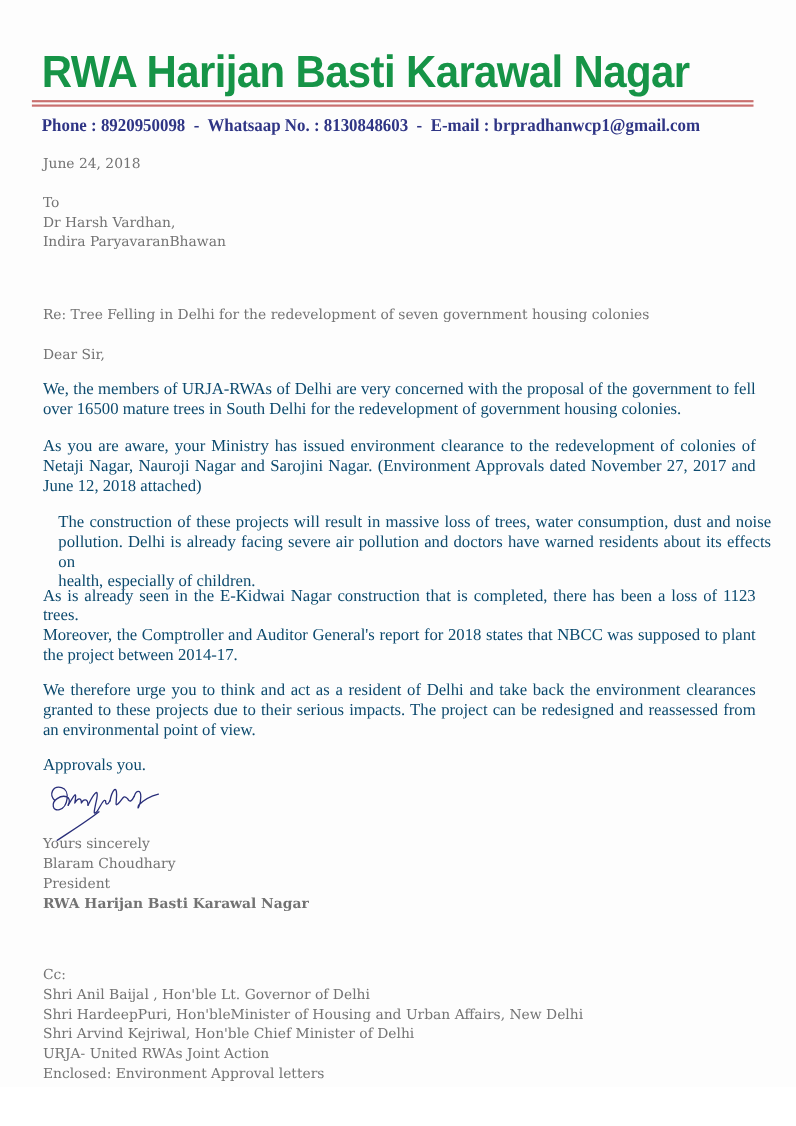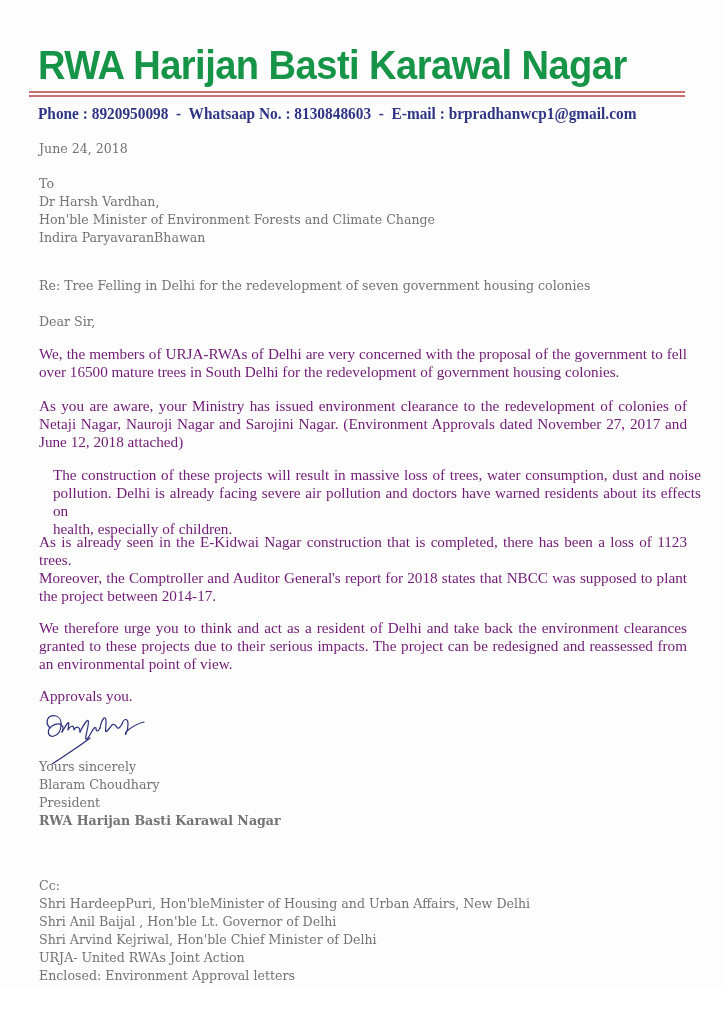--- a/index.html
+++ b/index.html
@@ -24,21 +24,21 @@
   }
   .body-text {
     position: absolute; left: 39px; width: 648px;
     font-family: "DejaVu Serif", serif; font-size: 12.6px; line-height: 18px;
     color: #737373;
   }
   .line { white-space: nowrap; display: block; }
   .para {
     position: absolute; left: 39px; width: 648px;
     font-family: "Liberation Serif", serif; font-size: 15.2px; line-height: 18px;
-    color: #701a75; text-align: justify;
+    color: #0c4a6e; text-align: justify;
   }
   .para .line { display: block; text-align: justify; text-align-last: justify; white-space: normal; }
   .para .line.last { text-align-last: left; }
   .bold { font-weight: bold; }
   .signature { position: absolute; left: 40px; top: 708px; width: 110px; height: 58px; }
 </style>
 </head>
 <body>
 
 <div class="page">
@@ -53,21 +53,20 @@
     <span>Whatsaap No. : </span><span>8130848603</span>
     <span>&nbsp;-&nbsp;</span>
     <span>E-mail : </span><span>brpradhanwcp1@gmail.com</span>
   </div>
 
   <div class="body-text" style="top:140px;">June 24, 2018</div>
 
   <div class="body-text" style="top:175px;">
     <span class="line">To</span>
     <span class="line">Dr Harsh Vardhan,</span>
-    <span class="line">Hon'ble Minister of Environment Forests and Climate Change</span>
     <span class="line">Indira ParyavaranBhawan</span>
   </div>
 
   <div class="body-text" style="top:277px;">Re: Tree Felling in Delhi for the redevelopment of seven government housing colonies</div>
 
   <div class="body-text" style="top:313px;">Dear Sir,</div>
 
   <div class="para" style="top:345px;">
     <span class="line">We, the members of URJA-RWAs of Delhi are very concerned with the proposal of the government to fell</span>
     <span class="line last">over 16500 mature trees in South Delhi for the redevelopment of government housing colonies.</span>
@@ -114,19 +113,19 @@
 
   <div class="body-text" style="top:758px;">
     <span class="line">Yours sincerely</span>
     <span class="line">Blaram Choudhary</span>
     <span class="line">President</span>
     <span class="line bold">RWA Harijan Basti Karawal Nagar</span>
   </div>
 
   <div class="body-text" style="top:877px;">
     <span class="line">Cc:</span>
+    <span class="line">Shri Anil Baijal , Hon'ble Lt. Governor of Delhi</span>
     <span class="line">Shri HardeepPuri, Hon'bleMinister of Housing and Urban Affairs, New Delhi</span>
-    <span class="line">Shri Anil Baijal , Hon'ble Lt. Governor of Delhi</span>
     <span class="line">Shri Arvind Kejriwal, Hon'ble Chief Minister of Delhi</span>
     <span class="line">URJA- United RWAs Joint Action</span>
     <span class="line">Enclosed: Environment Approval letters</span>
   </div>
 </div>
 
 </body></html>

